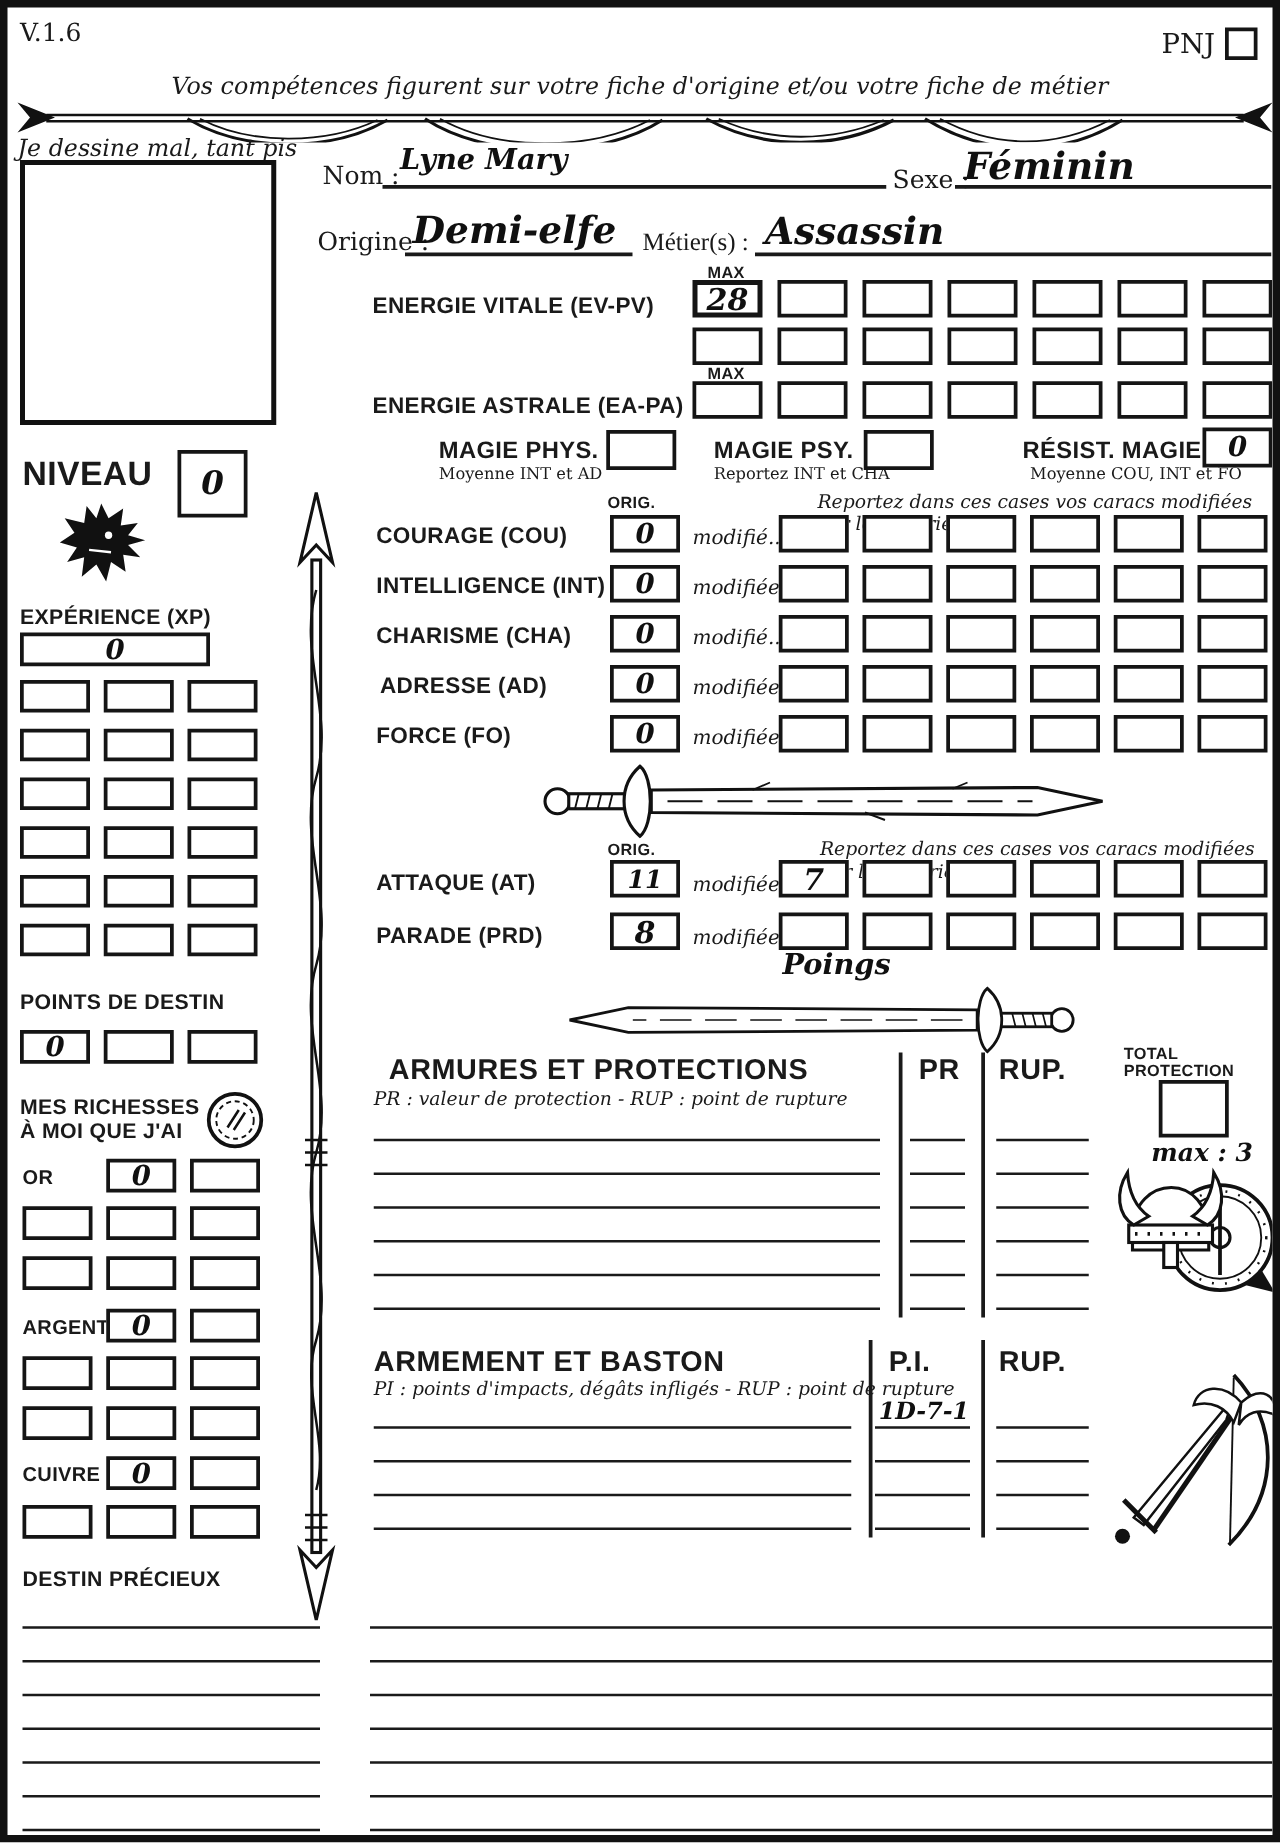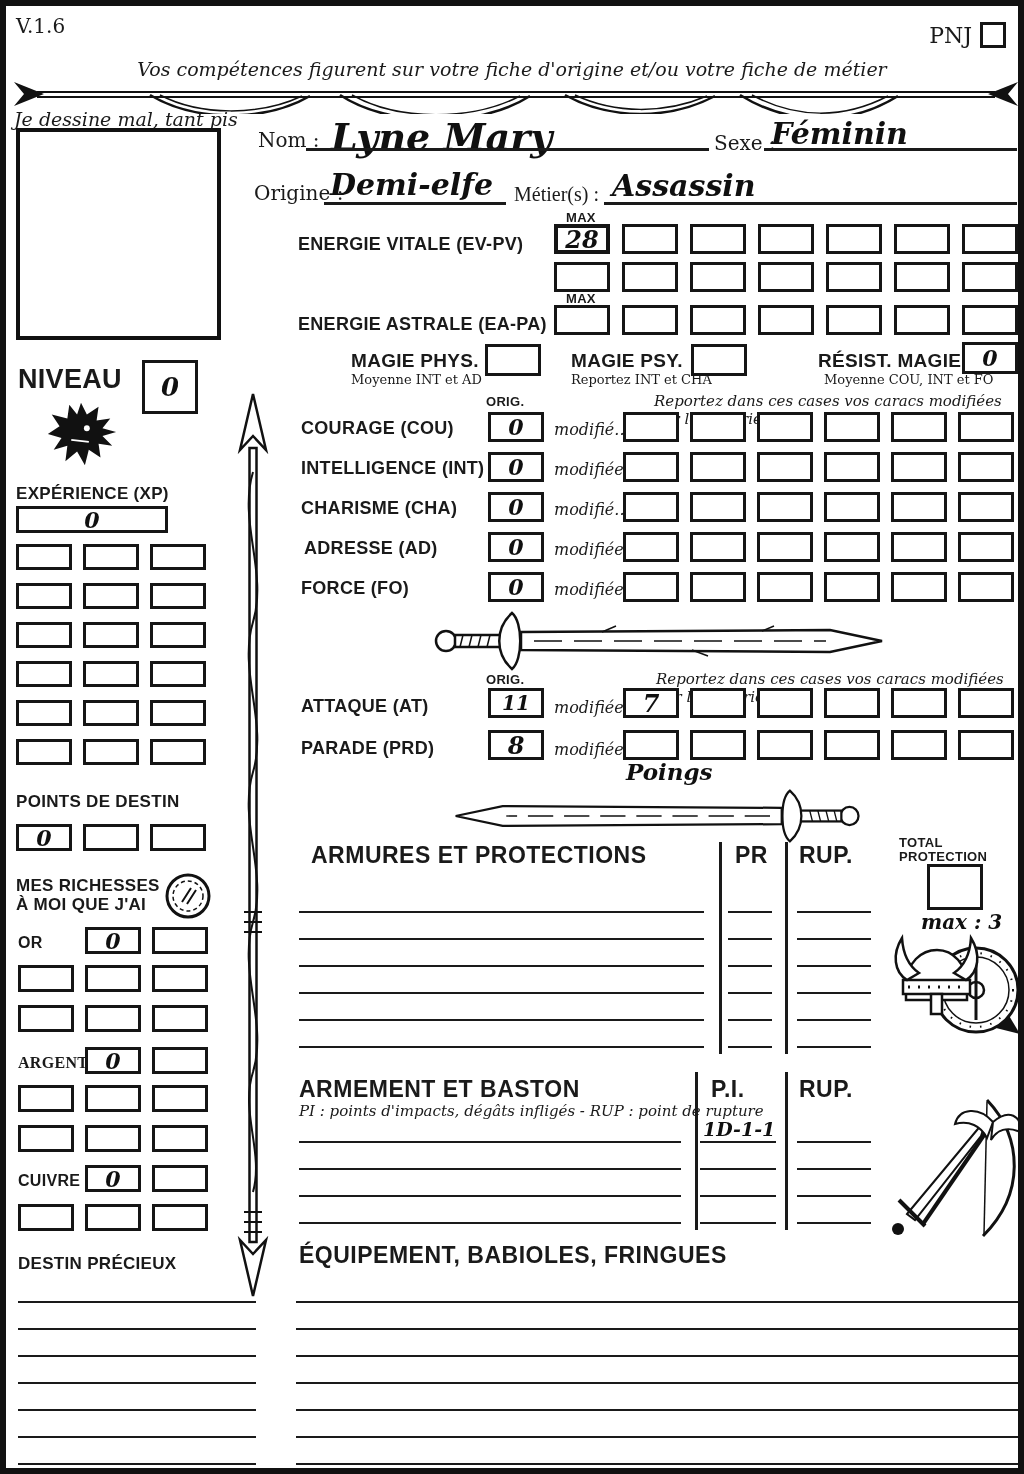--- a/index.html
+++ b/index.html
@@ -126,21 +126,21 @@
       <div class="bx mcell"></div>
       <div class="bx mcell"></div>
       <div class="bx mcell"></div>
     </div>
   <div class="row" style="left:12px; top:999px;">
       <div class="bx mcell"></div>
       <div class="bx mcell"></div>
       <div class="bx mcell"></div>
     </div>
 
-  <div class="abs hd" style="left:12px; top:1048px; font-size:16px;font-family:Liberation Serif, serif;">ARGENT</div>
+  <div class="abs hd" style="left:12px; top:1048px; font-size:16px;">ARGENT</div>
   <div class="row" style="left:79px; top:1041px;">
     <div class="bx mcell cbox">
       <span class="hw hw0">0</span>
     </div>
     <span style="display:contents"><div class="bx mcell"></div></span>
   </div>
   <div class="row" style="left:12px; top:1079px;">
       <div class="bx mcell"></div>
       <div class="bx mcell"></div>
       <div class="bx mcell"></div>
@@ -178,21 +178,21 @@
   <svg class="abs" style="left:224px; top:386px;" width="46" height="906" viewBox="0 0 46 906">
     <path d="M23,2 L10,58 L23,44 L36,58 Z" fill="#fff" stroke="#111" stroke-width="2.5"></path>
     <rect x="19.5" y="56" width="7" height="794" fill="#fff" stroke="#111" stroke-width="2.5"></rect>
     <path d="M23,80 C8,130 38,180 23,230 C8,280 38,330 23,380 C8,430 38,480 23,530 C8,580 38,630 23,680 C10,720 34,760 23,800" fill="none" stroke="#111" stroke-width="2"></path>
     <path d="M14,520 h18 M14,530 h18 M14,540 h18" stroke="#111" stroke-width="2"></path>
     <path d="M14,820 h18 M14,830 h18 M14,840 h18" stroke="#111" stroke-width="2"></path>
     <path d="M23,904 L10,848 L23,862 L36,848 Z" fill="#fff" stroke="#111" stroke-width="2.5"></path>
   </svg>
 
   <div class="abs serif" style="left:252px; top:122px; font-size:20px;">Nom :</div>
-  <div class="abs hw" style="left:325px; top:108px; font-size:38px;">Lyne Mary</div>
+  <div class="abs hw" style="left:314px; top:108px; font-size:23px;">Lyne Mary</div>
   <div class="uline" style="left:300px; top:142px; width:403px;"></div>
   <div class="abs serif" style="left:708px; top:125px; font-size:20px;">Sexe :</div>
   <div class="abs hw" style="left:765px; top:110px; font-size:30px;">Féminin</div>
   <div class="uline" style="left:758px; top:142px; width:253px;"></div>
 
   <div class="abs serif" style="left:248px; top:175px; font-size:20px;">Origine :</div>
   <div class="abs hw" style="left:324px; top:161px; font-size:30px;">Demi-elfe</div>
   <div class="uline" style="left:318px; top:196px; width:182px;"></div>
   <div class="abs serif" style="left:508px; top:177px; font-size:20px;font-family:Liberation Serif, serif;">Métier(s) :</div>
   <div class="abs hw" style="left:606px; top:162px; font-size:30px;">Assassin</div>
@@ -358,20 +358,21 @@
     <rect x="23" y="25" width="46" height="12" fill="#fff" stroke="#111" stroke-width="2.5"></rect>
     <path d="M31,25 l-3,12 M40,25 l-3,12 M49,25 l-3,12 M58,25 l-3,12" stroke="#111" stroke-width="1.5"></path>
     <path d="M80,3 C63,18 63,44 80,59 C91,50 91,12 80,3 Z" fill="#fff" stroke="#111" stroke-width="2.5"></path>
     <path d="M89,22 L398,20 L450,31 L398,42 L89,40 Z" fill="#fff" stroke="#111" stroke-width="2.5"></path>
     <path d="M102,31 L394,31" stroke="#111" stroke-width="1.5" stroke-dasharray="28 12"></path>
   </svg>
 
   <div class="abs hd seclabel" style="left:293px; top:836px;margin-left:12px;">ARMURES ET PROTECTIONS</div>
   <div class="abs hd seclabel" style="left:729px; top:836px;">PR</div>
   <div class="abs hd seclabel" style="left:793px; top:836px;">RUP.</div>
+  <div class="abs ital note" style="left:293px; top:864px;">PR : valeur de protection - RUP : point de rupture</div>
   <div class="vline" style="left:713px; top:836px; height:212px;"></div>
   <div class="vline" style="left:779px; top:836px; height:212px;"></div>
   <div class="linecol" style="left:293px; top:905px; width:405px;">
       <div class="wline"></div>
       <div class="wline"></div>
       <div class="wline"></div>
       <div class="wline"></div>
       <div class="wline"></div>
       <div class="wline"></div>
     </div>
@@ -413,21 +414,21 @@
     <path d="M74,52 C87,44 89,26 79,10 C78,26 72,38 62,45 Z" fill="#fff" stroke="#111" stroke-width="2.5"></path>
     <rect x="39" y="66" width="11" height="20" fill="#fff" stroke="#111" stroke-width="2.5"></rect>
   </svg>
 
   <div class="abs hd seclabel" style="left:293px; top:1070px;">ARMEMENT ET BASTON</div>
   <div class="abs hd seclabel" style="left:705px; top:1070px;">P.I.</div>
   <div class="abs hd seclabel" style="left:793px; top:1070px;">RUP.</div>
   <div class="abs ital note" style="left:293px; top:1096px;">PI : points d'impacts, dégâts infligés - RUP : point de rupture</div>
   <div class="vline" style="left:689px; top:1066px; height:158px;"></div>
   <div class="vline" style="left:779px; top:1066px; height:158px;"></div>
-  <div class="abs hw" style="left:697px; top:1112px; font-size:19px;">1D-1-1</div>
+  <div class="abs hw" style="left:697px; top:1112px; font-size:19px;">1D-7-1</div>
   <div class="linecol" style="left:293px; top:1135px; width:382px;">
       <div class="wline"></div>
       <div class="wline"></div>
       <div class="wline"></div>
       <div class="wline"></div>
     </div>
   <div class="linecol" style="left:694px; top:1135px; width:76px;">
       <div class="wline"></div>
       <div class="wline"></div>
       <div class="wline"></div>
@@ -444,21 +445,20 @@
     <path d="M98,4 C134,42 136,98 94,140" fill="none" stroke="#111" stroke-width="3"></path>
     <path d="M98,6 L95,138" stroke="#111" stroke-width="1.5"></path>
     <path d="M18,118 L88,34 L98,22 L92,40 L26,124 Z" fill="#fff" stroke="#111" stroke-width="2"></path>
     <path d="M10,104 L36,130" stroke="#111" stroke-width="4"></path>
     <circle cx="9" cy="133" r="6" fill="#111"></circle>
     <path d="M34,128 L104,26" stroke="#111" stroke-width="4"></path>
     <path d="M104,26 C90,10 70,12 66,28 C80,24 92,30 98,42 Z" fill="#fff" stroke="#111" stroke-width="2"></path>
     <path d="M104,26 C120,12 133,20 131,36 C118,30 108,34 102,44 Z" fill="#fff" stroke="#111" stroke-width="2"></path>
   </svg>
 
-  <div class="abs hd seclabel" style="left:293px; top:1236px;">ÉQUIPEMENT, BABIOLES, FRINGUES</div>
   <div class="linecol" style="left:290px; top:1295px; width:722px;">
       <div class="wline"></div>
       <div class="wline"></div>
       <div class="wline"></div>
       <div class="wline"></div>
       <div class="wline"></div>
       <div class="wline"></div>
       <div class="wline"></div>
     </div>
 

